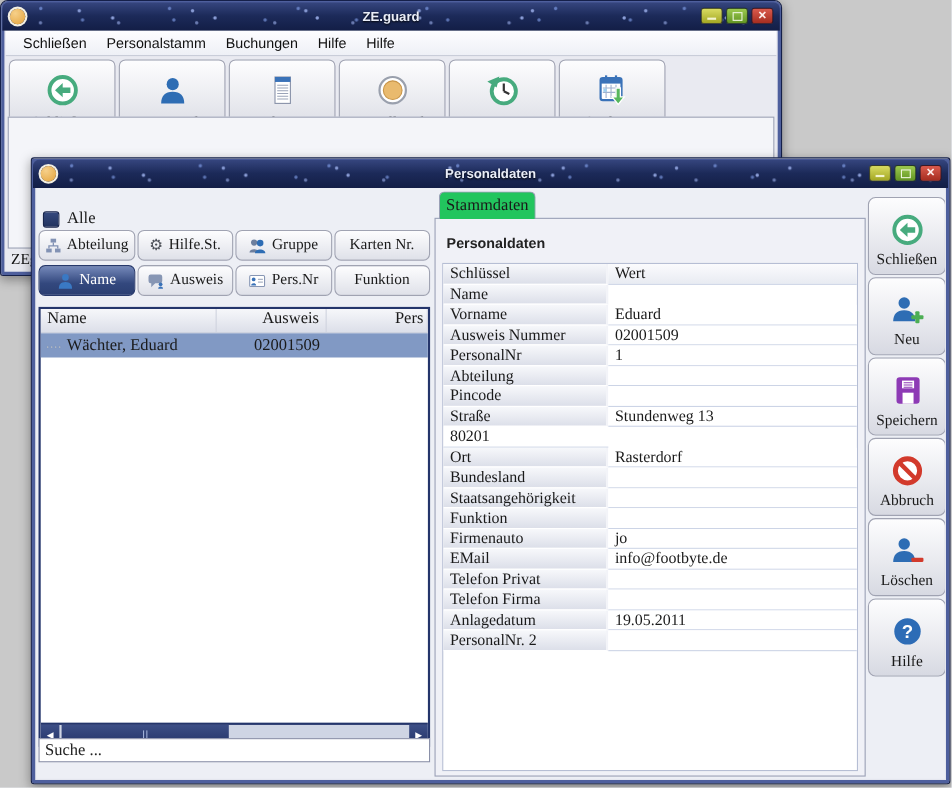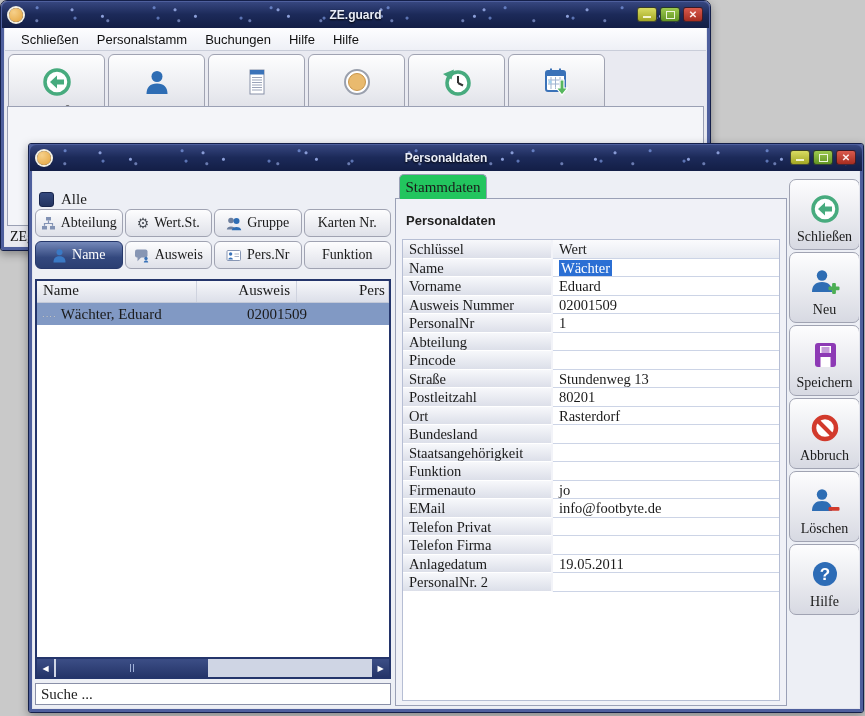--- a/index.html
+++ b/index.html
@@ -65,32 +65,32 @@
   .gear-glyph{font-family:"DejaVu Sans",sans-serif;font-size:14px;color:#4c5058;line-height:1;}
 
   .list-box{position:absolute;left:2px;top:108px;width:356px;height:400px;box-sizing:border-box;
     border:2px solid #24356b;background:#fff;overflow:hidden;}
   .list-header{display:grid;grid-template-columns:160px 100px 1fr;height:21px;
     background:linear-gradient(#f6f7fa,#dcdfe9);border-bottom:1px solid #c3c9d8;font-size:15px;}
   .list-header .hc{padding:1px 6px 0 6px;border-right:1px solid #cfd3df;white-space:nowrap;overflow:hidden;}
   .list-header .hc.r{text-align:right;}
   .list-header .hc.clip{padding-left:62px;text-align:right;}
   .list-row{display:grid;grid-template-columns:160px 100px 1fr;height:22px;font-size:15px;align-items:center;}
-  .list-row.selected{background:#8199c4;gap:16px;}
+  .list-row.selected{background:#8199c4;}
   .list-row .dots{color:#e8e4da;font-size:8px;letter-spacing:1px;margin:0 4px 0 5px;text-shadow:0 0 1px #777;}
   .list-row .cell-r{text-align:right;padding-right:6px;}
   .hscroll{position:absolute;left:0;right:0;bottom:0;height:18px;background:#cfd5e4;
     border-top:2px solid #24356b;display:flex;}
   .harrow{width:17px;height:100%;background:linear-gradient(#3c4e86,#253569);color:#fff;font-size:8px;
     display:flex;align-items:center;justify-content:center;cursor:pointer;flex:none;}
   .harrow.right{margin-left:auto;}
   .hthumb{width:152px;height:100%;background:linear-gradient(#3c4e86,#253569);margin-left:2px;
     display:flex;align-items:center;justify-content:center;gap:2px;cursor:grab;flex:none;}
   .hthumb i{display:block;width:1px;height:8px;background:#9fb0d8;}
-  .search-input{position:absolute;left:2px;top:512px;width:356px;height:22px;box-sizing:border-box;
+  .search-input{position:absolute;left:2px;top:500px;width:356px;height:22px;box-sizing:border-box;
     border:1px solid #8a90a8;background:#fff;font:15px "Liberation Serif",serif;color:#222;padding:0 5px;}
 
   
   .tab{position:absolute;left:366px;top:3px;width:88px;height:25px;box-sizing:border-box;
     border:1px solid #9aa0b6;border-bottom:none;border-radius:5px 5px 0 0;background:#22c55e;
     font-size:15px;display:flex;align-items:center;justify-content:center;z-index:3;cursor:pointer;}
   .right-panel{position:absolute;left:362px;top:27px;width:392px;height:508px;box-sizing:border-box;
     border:1px solid #9aa0b6;background:#f0f1f7;}
   .section-title{position:absolute;left:10px;top:14px;font:bold 13px "Liberation Sans",sans-serif;color:#222;}
   .prop-table{position:absolute;left:6px;top:40px;width:378px;height:462px;box-sizing:border-box;
@@ -236,21 +236,21 @@
               <rect x="5" y="1" width="5" height="3.5" fill="#8292b4"></rect>
               <rect x="1" y="10" width="5" height="3.5" fill="#8292b4"></rect>
               <rect x="9" y="10" width="5" height="3.5" fill="#8292b4"></rect>
               <path d="M7.5 4.5 v2.5 M3.5 9.8 v-2.3 h8 v2.3" stroke="#8292b4" stroke-width="1.2" fill="none"></path>
             </svg>
         </span>
         <span>Abteilung</span>
       </div>
       <div class="fbtn">
         <span class="icon gear-glyph">⚙</span>
-        <span>Wert.St.</span>
+        <span>Hilfe.St.</span>
       </div>
       <div class="fbtn">
         <span class="icon">
           <svg width="16" height="15" viewBox="0 0 16 15">
               <circle cx="5" cy="4.5" r="2.8" fill="#6d7f9e"></circle>
               <path d="M0.8 13.5 c0 -4 8.4 -4 8.4 0 z" fill="#6d7f9e"></path>
               <circle cx="10.5" cy="5" r="3" fill="#2e6db4"></circle>
               <path d="M5.8 14.3 c0 -4.5 9.4 -4.5 9.4 0 z" fill="#2e6db4"></path>
             </svg>
         </span>
@@ -323,21 +323,20 @@
     <div class="right-panel">
       <div class="section-title">Personaldaten</div>
       <div class="prop-table">
         <div class="prop-row hdr">
           <div class="prop-key">Schlüssel</div>
           <div class="prop-val">Wert</div>
         </div>
 
           <div class="prop-row selected">
             <div class="prop-key">Name</div>
-            <div class="prop-val"><span class="val-text selval">Wächter</span></div>
           </div>
 
           <div class="prop-row">
             <div class="prop-key">Vorname</div>
             <div class="prop-val"><span class="val-text">Eduard</span></div>
           </div>
 
           <div class="prop-row">
             <div class="prop-key">Ausweis Nummer</div>
             <div class="prop-val"><span class="val-text">02001509</span></div>
@@ -357,21 +356,20 @@
             <div class="prop-key">Pincode</div>
             <div class="prop-val"><span class="val-text"></span></div>
           </div>
 
           <div class="prop-row">
             <div class="prop-key">Straße</div>
             <div class="prop-val"><span class="val-text">Stundenweg 13</span></div>
           </div>
 
           <div class="prop-row">
-            <div class="prop-key">Postleitzahl</div>
             <div class="prop-val"><span class="val-text">80201</span></div>
           </div>
 
           <div class="prop-row">
             <div class="prop-key">Ort</div>
             <div class="prop-val"><span class="val-text">Rasterdorf</span></div>
           </div>
 
           <div class="prop-row">
             <div class="prop-key">Bundesland</div>

